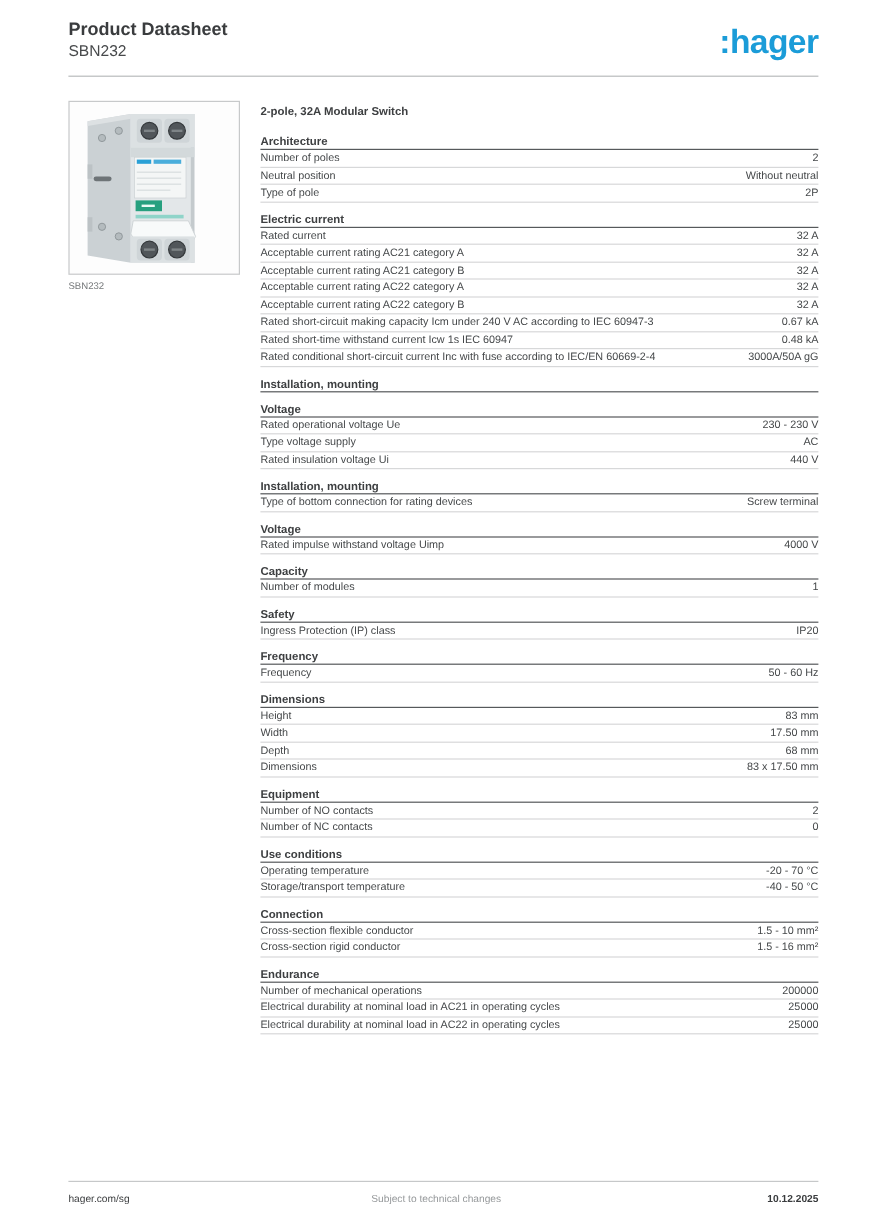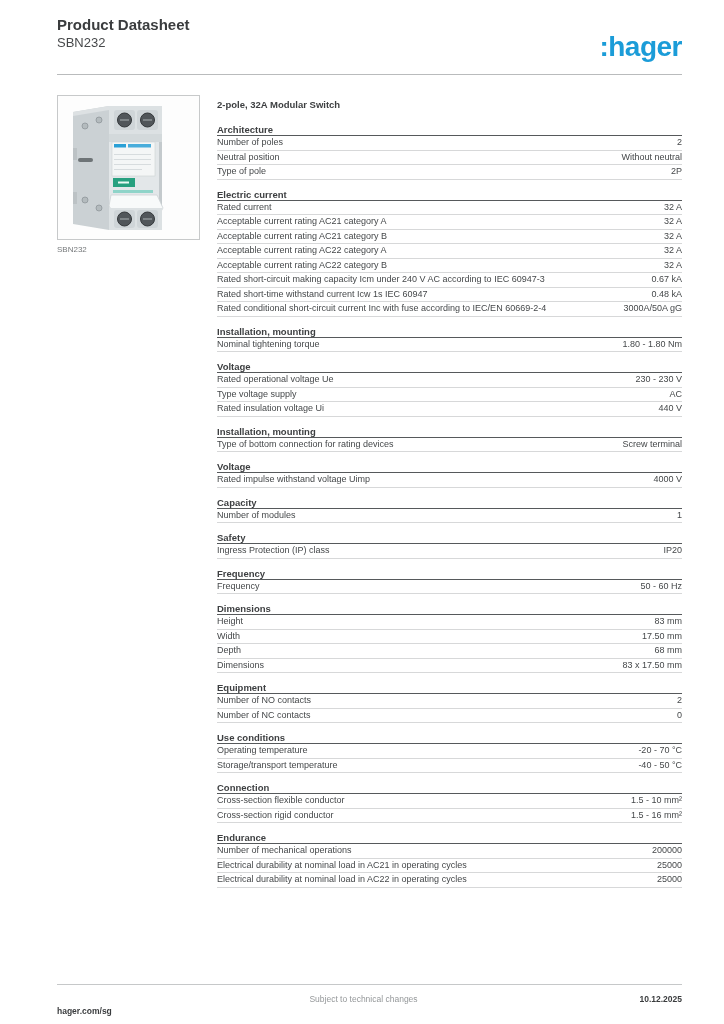--- a/index.html
+++ b/index.html
@@ -21,21 +21,21 @@
     padding: 16px 42px 0 57px;
   }
   .doc-title { font-size: 15px; font-weight: bold; color: #3a3c3e; line-height: 18px; }
   .doc-subtitle { font-size: 13px; color: #47494b; line-height: 16px; margin-top: 1px; }
   .logo {
     font-size: 28px;
     font-weight: bold;
     color: #1b9cd8;
     letter-spacing: -0.5px;
     line-height: 30px;
-    margin-top: 16px;
+    margin-top: 4px;
   }
   .header-rule {
     margin: 12px 42px 0 57px;
     border-top: 1px solid #b9bbbc;
   }
   
   .content {
     display: flex;
     padding: 20px 42px 0 57px;
     gap: 17px;
@@ -84,21 +84,21 @@
     font-size: 9px;
     color: #45484a;
     border-bottom: 1px solid #d7d8d9;
   }
   .spec-label { white-space: nowrap; overflow: hidden; }
   .spec-value { white-space: nowrap; text-align: right; padding-left: 8px; }
   
   .footer { position: absolute; left: 57px; right: 42px; top: 984px; }
   .footer-rule { border-top: 1px solid #c6c8c9; }
   .footer-row { position: relative; margin-top: 9px; font-size: 8.5px; height: 11px; }
-  .footer-left { position: absolute; left: 0; top: 12px; font-weight: bold; color: #3a3c3e; }
+  .footer-left { position: absolute; left: 0; top: 0; font-weight: normal; color: #3a3c3e; }
   .footer-center { position: absolute; left: 0; right: 12px; top: 0; text-align: center; color: #95989a; }
   .footer-right { position: absolute; right: 0; top: 0; font-weight: bold; color: #3a3c3e; }
 </style>
 </head>
 <body>
 
 <div class="page">
 
   <header class="header">
     <div class="header-left">
@@ -216,24 +216,20 @@
               <span class="spec-label">Rated short-time withstand current Icw 1s IEC 60947</span>
               <span class="spec-value">0.48 kA</span>
             </div>
             <div class="spec-row">
               <span class="spec-label">Rated conditional short-circuit current Inc with fuse according to IEC/EN 60669-2-4</span>
               <span class="spec-value">3000A/50A gG</span>
             </div>
           </div>
           <div class="section">
             <div class="section-title">Installation, mounting</div>
-            <div class="spec-row">
-              <span class="spec-label">Nominal tightening torque</span>
-              <span class="spec-value">1.80 - 1.80 Nm</span>
-            </div>
           </div>
           <div class="section">
             <div class="section-title">Voltage</div>
             <div class="spec-row">
               <span class="spec-label">Rated operational voltage Ue</span>
               <span class="spec-value">230 - 230 V</span>
             </div>
             <div class="spec-row">
               <span class="spec-label">Type voltage supply</span>
               <span class="spec-value">AC</span>

